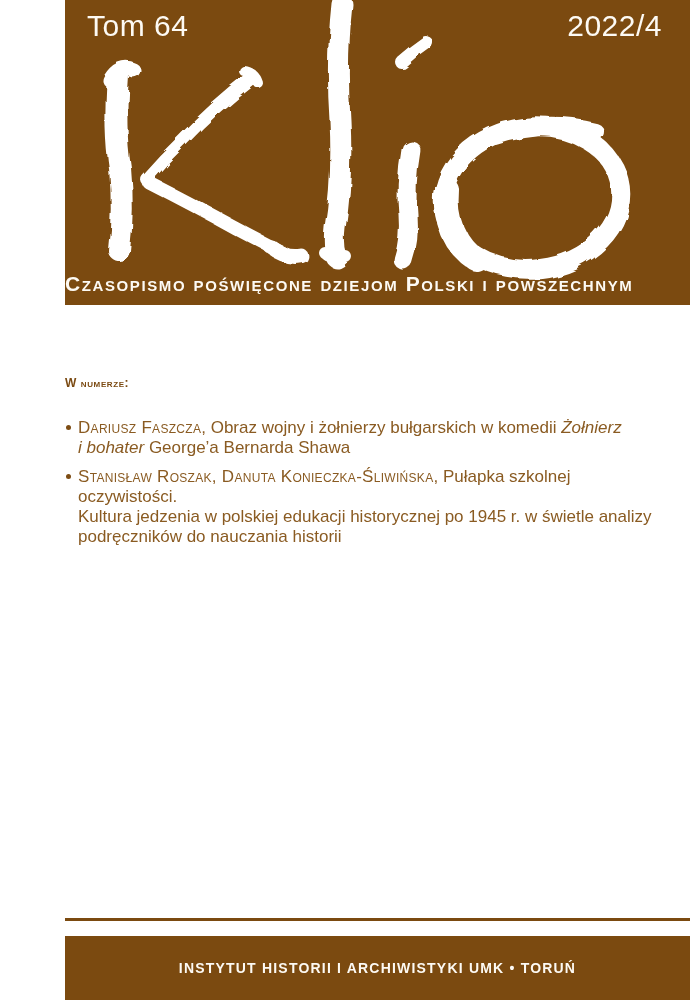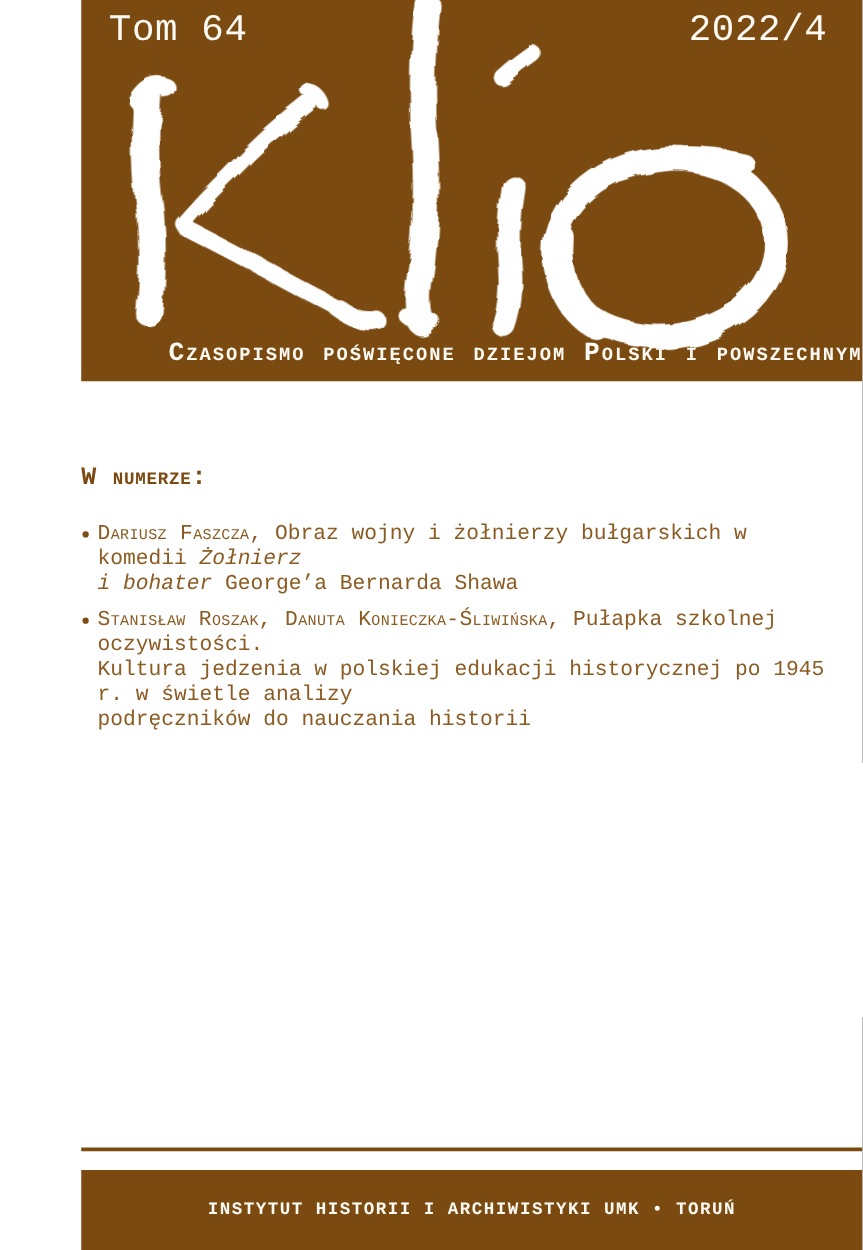--- a/index.html
+++ b/index.html
@@ -8,21 +8,21 @@
     --heading:#7b4a12;
     --bullet:#7d4c14;
     --paper:#ffffff;
   }
   *{margin:0;padding:0;box-sizing:border-box;}
   html,body{background:#888;}
   .page{
     position:relative;
     width:690px;height:1000px;
     background:var(--paper);
-    font-family:Liberation Mono, monospace;
+    font-family:Liberation Sans, sans-serif;
     overflow:hidden;
     margin:0 auto;
   }
   
   .masthead{
     position:absolute;left:65px;top:0;width:625px;height:305px;
     background:var(--brown);
     overflow:hidden;
   }
   .vol{
@@ -32,35 +32,35 @@
   }
   .issue{
     position:absolute;right:28px;top:10px;
     color:#fdfaf4;font-size:30px;line-height:1.05;
     letter-spacing:.5px;
   }
   .logo-svg{position:absolute;left:0;top:0;width:625px;height:305px;}
   .visually-hidden{position:absolute;width:1px;height:1px;overflow:hidden;clip:rect(0 0 0 0);}
   .subtitle{
     position:absolute;left:0;top:271px;width:100%;
-    text-align:right;
+    text-align:left;
     color:#fdfaf4;
     font-size:21px;font-weight:bold;
     font-variant:small-caps;
     letter-spacing:1.6px;
     line-height:1.2;
     white-space:nowrap;
   }
   
   .toc{
     position:absolute;left:65px;top:373px;width:600px;
     color:var(--toc_text);
   }
   .toc-heading{
-    font-size:20px;font-weight:bold;
+    font-size:12px;font-weight:bold;
     font-variant:small-caps;
     color:var(--heading);
     letter-spacing:.6px;
     line-height:20px;
   }
   .toc-list{
     list-style:none;
     margin-top:25px;
     margin-left:13px;
   }

